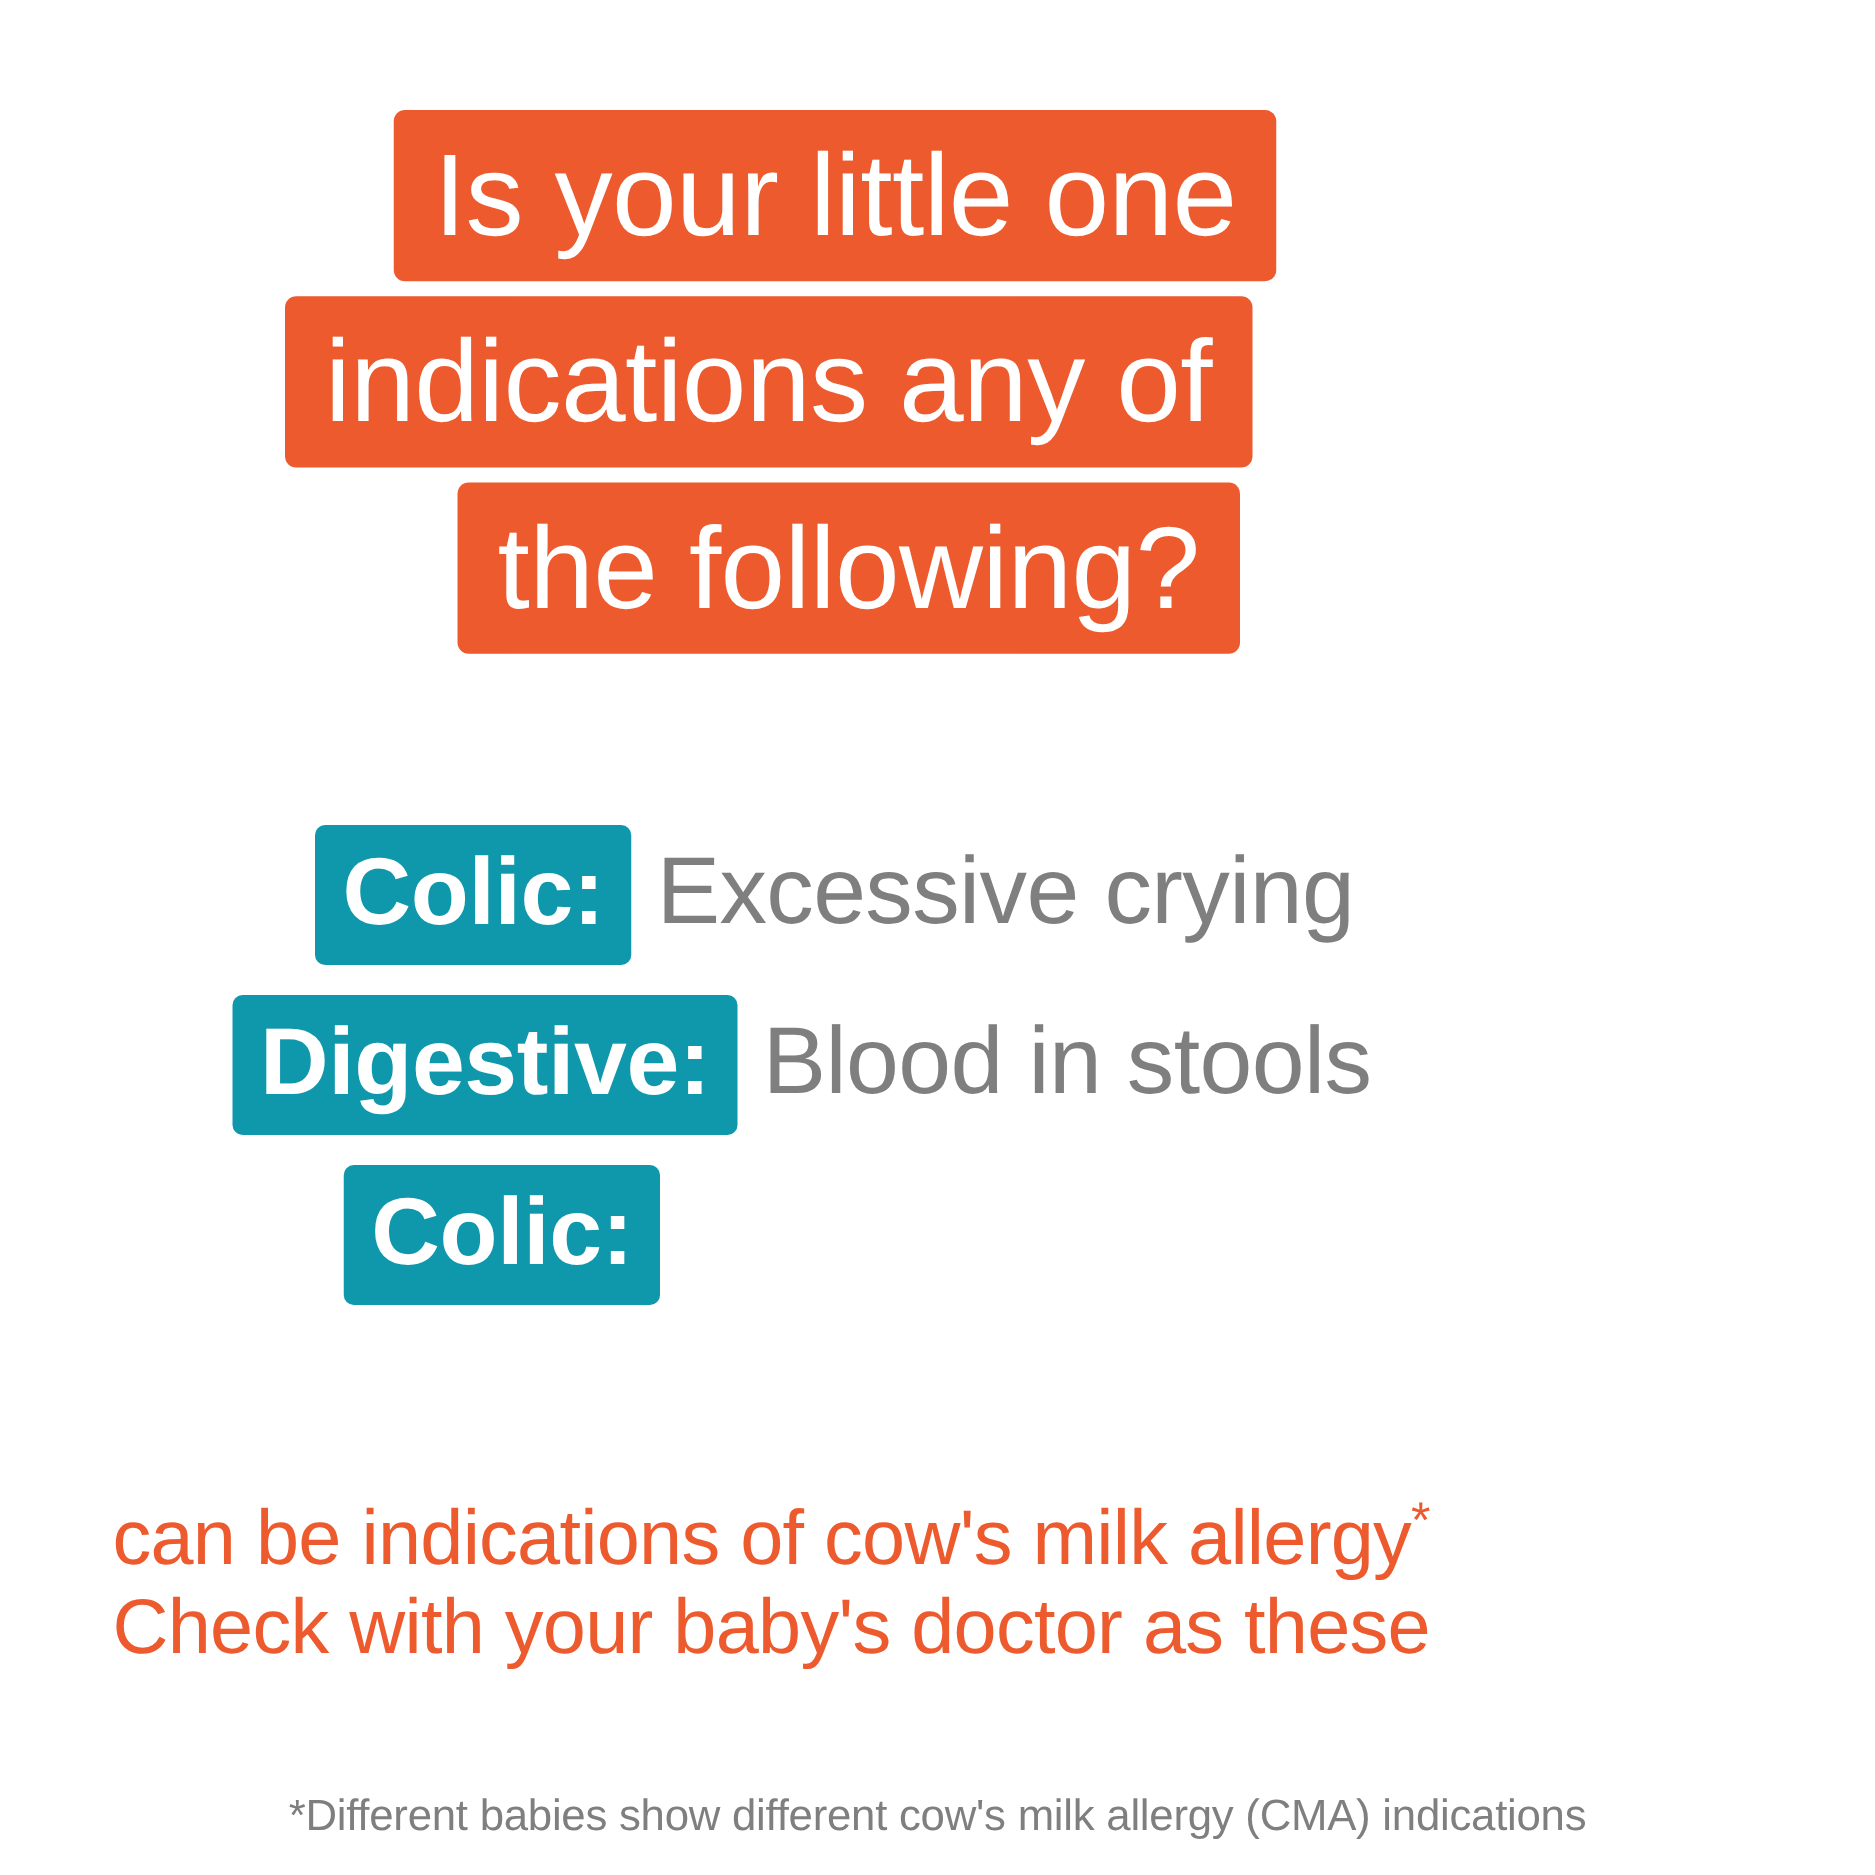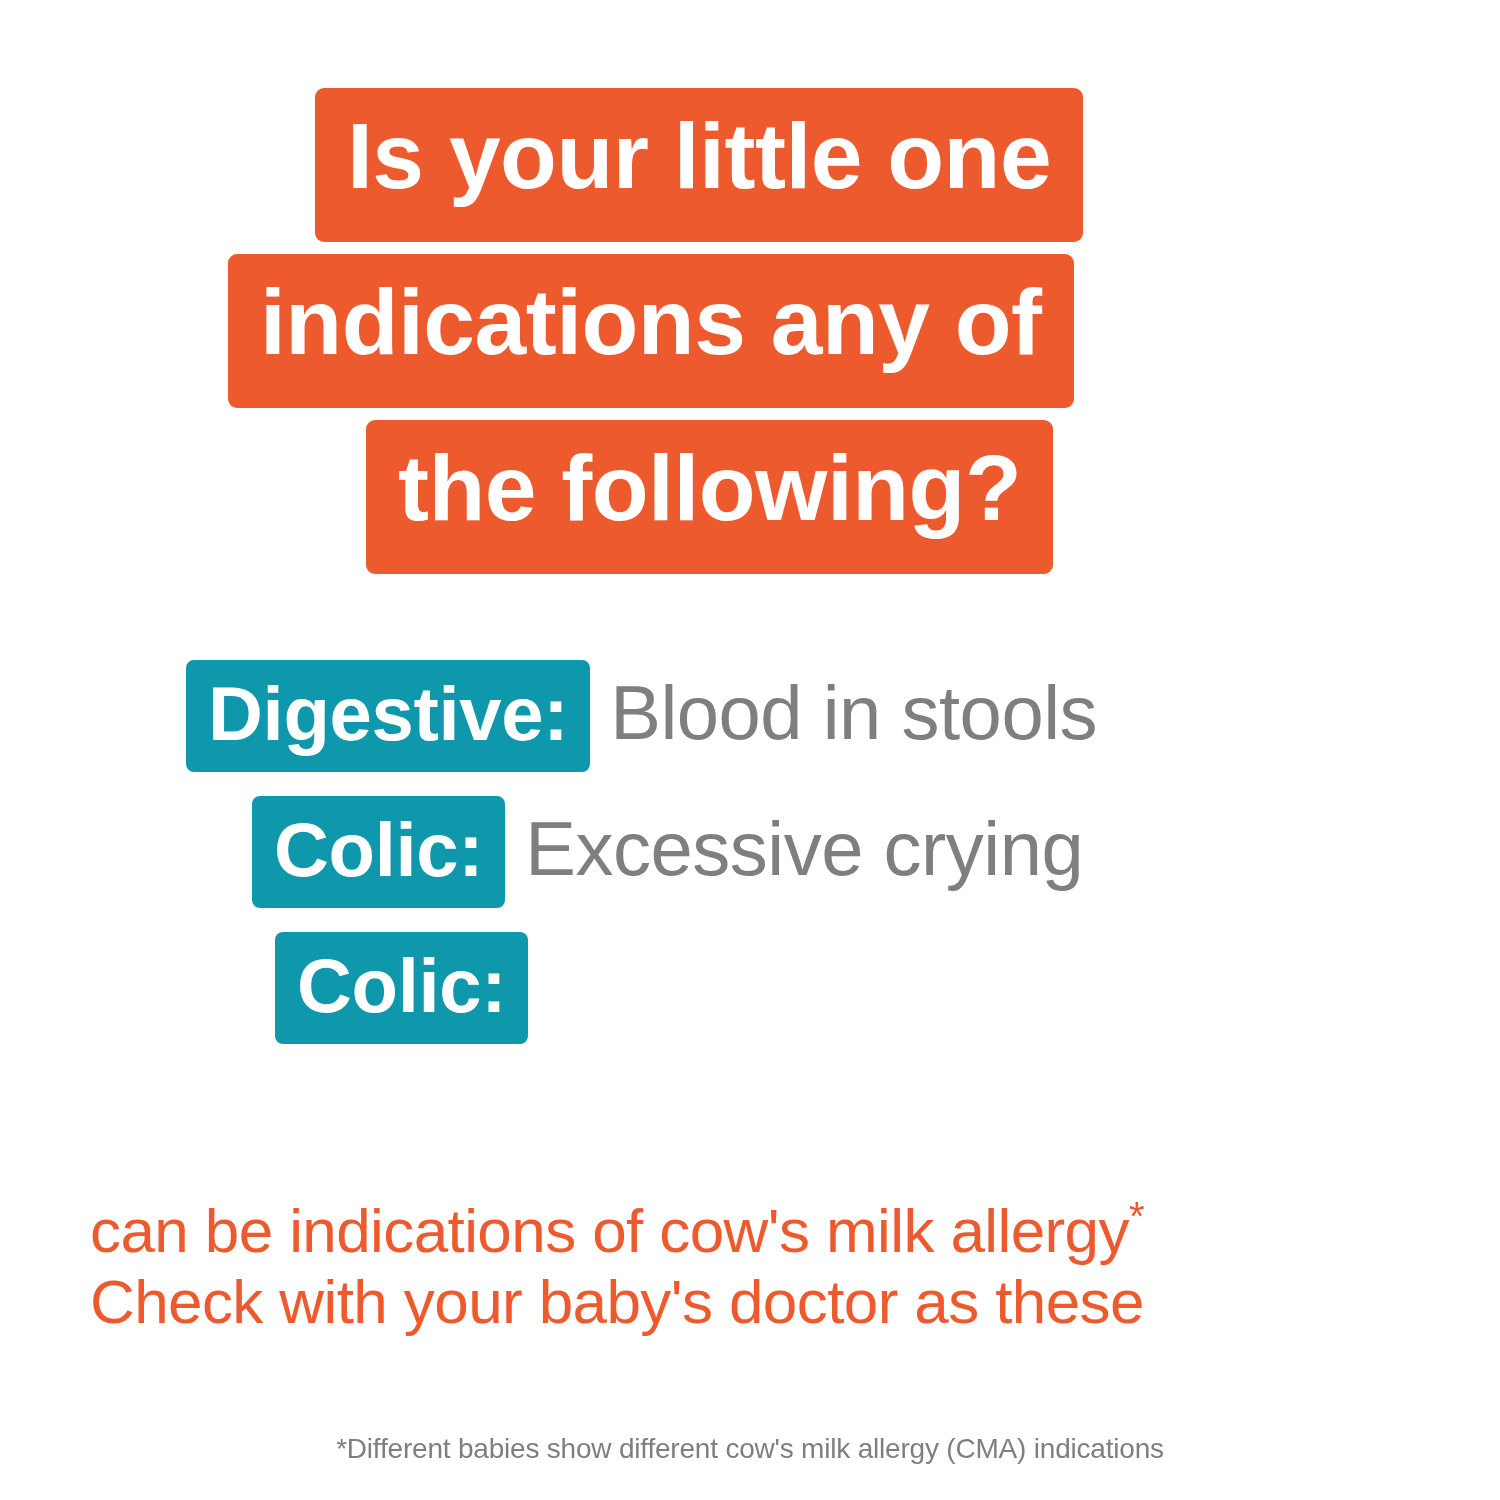--- a/index.html
+++ b/index.html
@@ -34,25 +34,25 @@
     margin-bottom: 12px;
   }
   .headline-row.r1 { justify-content: flex-start; padding-left: 315px; }
   .headline-row.r2 { justify-content: flex-start; padding-left: 228px; }
   .headline-row.r3 { justify-content: flex-start; padding-left: 366px; }
 
   .headline-band {
     background: #ec5a2e;
     color: #ffffff;
     font-size: 93px;
-    font-weight: 700;
+    font-weight: 400;
     line-height: 1.0;
     letter-spacing: -0.5px;
     border-radius: 9px;
-    padding: 22px 32px 39px 32px;
+    padding: 22px 32px 22px 32px;
     white-space: nowrap;
     display: inline-block;
   }
 
   
   .symptoms {
     position: absolute;
     left: 0;
     top: 660px;
     width: 1500px;
@@ -112,21 +112,21 @@
   }
 
   
   .footnote {
     position: absolute;
     left: 0;
     top: 1432px;
     width: 1500px;
     text-align: center;
     color: #7f7f7f;
-    font-size: 28px;
+    font-size: 35px;
     font-weight: 400;
     letter-spacing: -0.2px;
     line-height: 1.2;
     white-space: nowrap;
   }
 </style>
 </head>
 <body>
 
 <div class="poster">
@@ -138,30 +138,30 @@
     <div class="headline-row r2">
       <span class="headline-band">indications any of</span>
     </div>
     <div class="headline-row r3">
       <span class="headline-band">the following?</span>
     </div>
   </div>
 
   <div class="symptoms">
 
+    <div class="symptom-row s1">
+      <span class="spacer"></span>
+      <span class="symptom-badge">Colic:</span>
+      <span class="symptom-text">Excessive crying</span>
+    </div>
+
     <div class="symptom-row s2">
       <span class="spacer"></span>
       <span class="symptom-badge">Digestive:</span>
       <span class="symptom-text">Blood in stools</span>
-    </div>
-
-    <div class="symptom-row s1">
-      <span class="spacer"></span>
-      <span class="symptom-badge">Colic:</span>
-      <span class="symptom-text">Excessive crying</span>
     </div>
 
     <div class="symptom-row s3">
       <span class="spacer"></span>
       <span class="symptom-badge">Colic:</span>
     </div>
 
   </div>
 
   <div class="cta">

